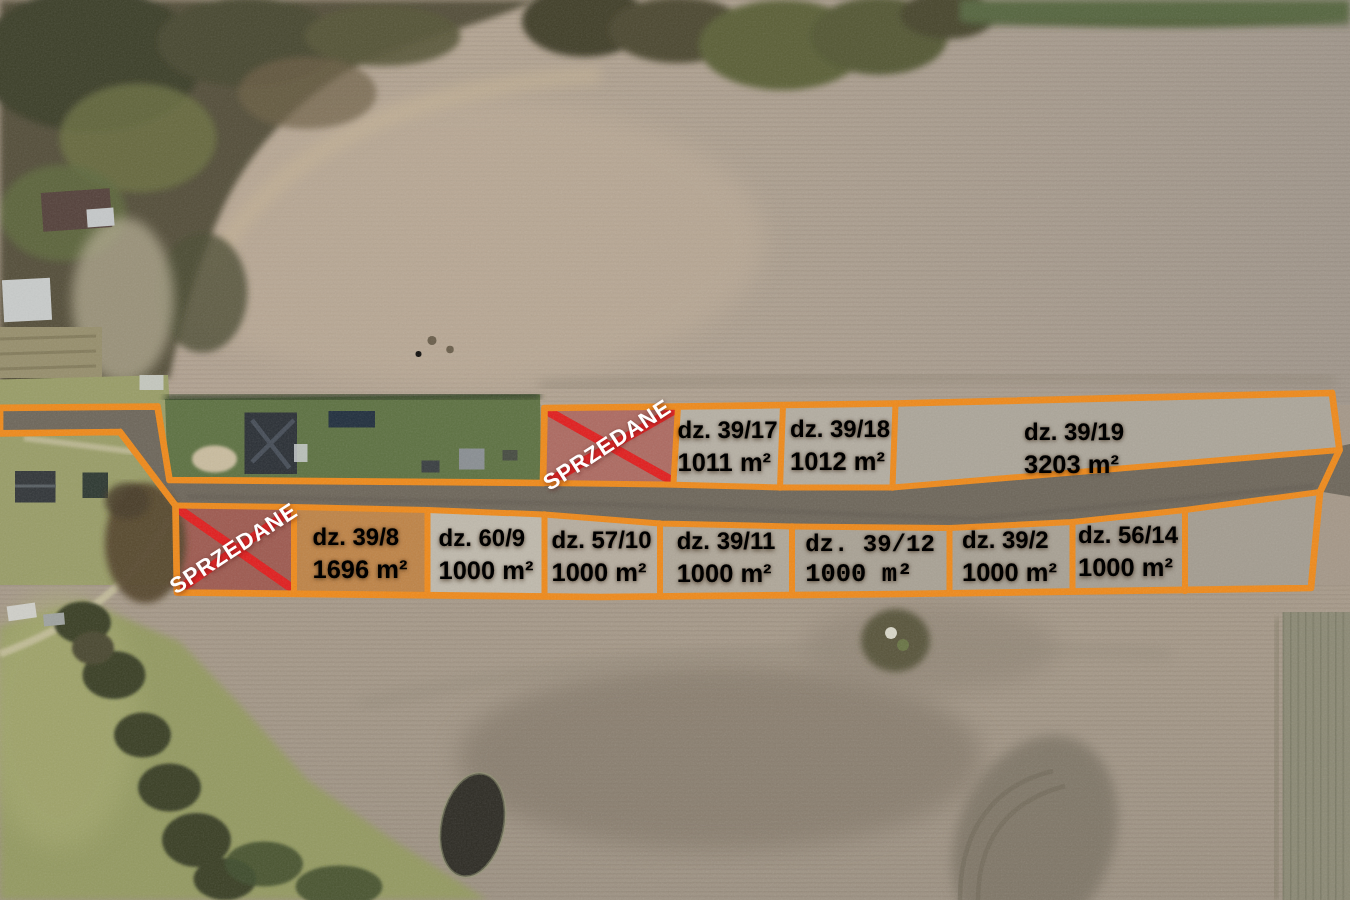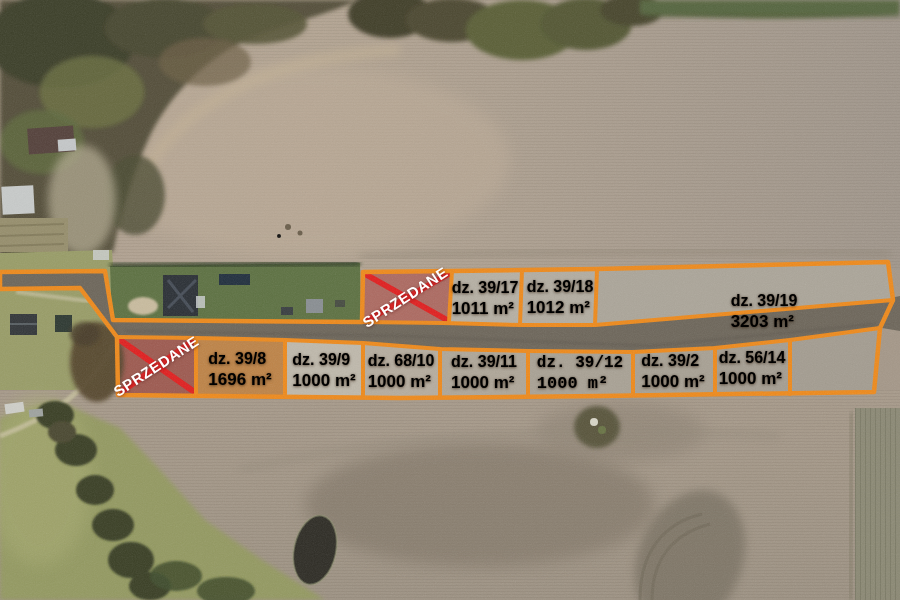--- a/index.html
+++ b/index.html
@@ -213,37 +213,37 @@
   <div class="soldlabel" style="left:405px;top:297px;">SPRZEDANE</div>
 
   <div class="plabel" style="left:485px;top:299px;">
     <span class="pid">dz. 39/17</span>
     <span class="parea">1011 m²</span>
   </div>
   <div class="plabel" style="left:560px;top:298px;">
     <span class="pid">dz. 39/18</span>
     <span class="parea">1012 m²</span>
   </div>
-  <div class="plabel" style="left:716px;top:312px;margin-left:48px;">
+  <div class="plabel" style="left:716px;top:300px;">
     <span class="pid">dz. 39/19</span>
     <span class="parea">3203 m²</span>
   </div>
 
   <div class="soldlabel" style="left:156px;top:366px;">SPRZEDANE</div>
 
   <div class="plabel" style="left:240px;top:370px;">
     <span class="pid">dz. 39/8</span>
     <span class="parea">1696 m²</span>
   </div>
   <div class="plabel" style="left:324px;top:371px;">
-    <span class="pid">dz. 39/9</span>
+    <span class="pid">dz. 60/9</span>
     <span class="parea">1000 m²</span>
   </div>
   <div class="plabel" style="left:401px;top:372px;">
-    <span class="pid">dz. 68/10</span>
+    <span class="pid">dz. 57/10</span>
     <span class="parea">1000 m²</span>
   </div>
   <div class="plabel" style="left:484px;top:373px;">
     <span class="pid">dz. 39/11</span>
     <span class="parea">1000 m²</span>
   </div>
   <div class="plabel" style="left:580px;top:374px;font-family:Liberation Mono, monospace;">
     <span class="pid">dz. 39/12</span>
     <span class="parea">1000 m²</span>
   </div>

